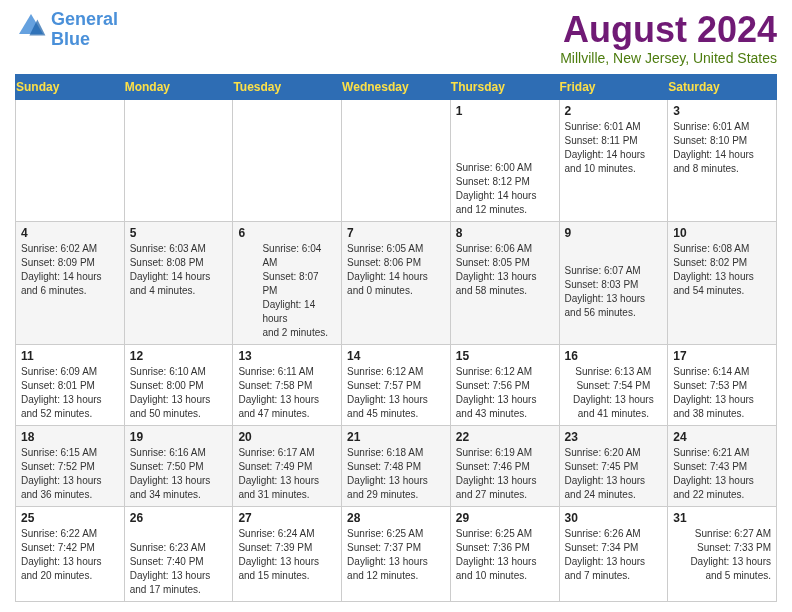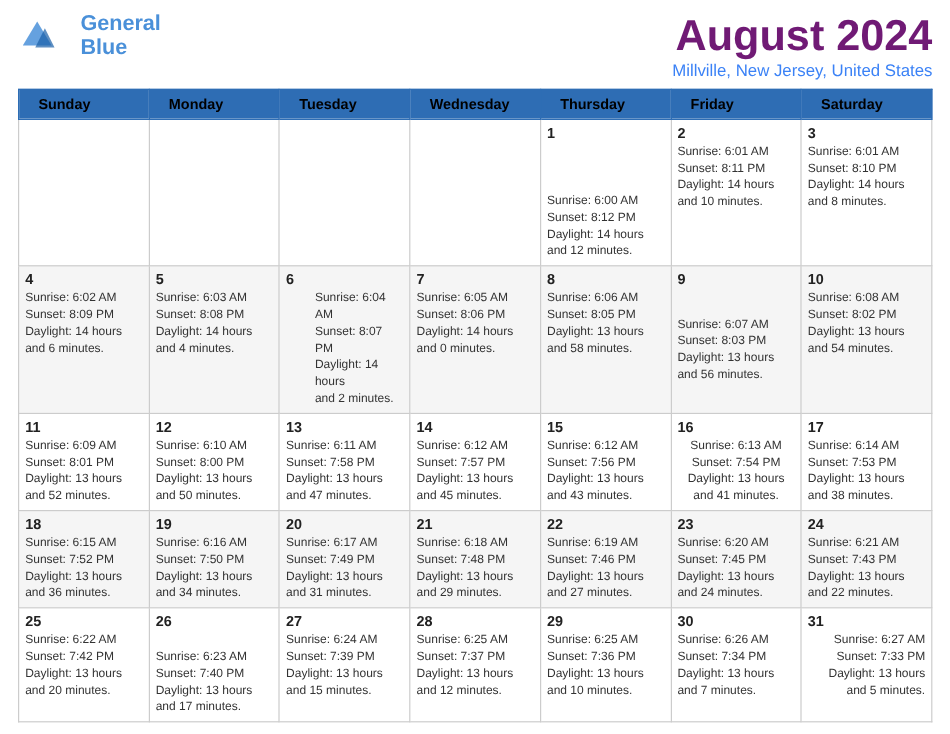--- a/index.html
+++ b/index.html
@@ -11,22 +11,22 @@
       padding: 10px 15px;
     }
     .header {
       display: flex;
       justify-content: space-between;
       align-items: flex-start;
       margin-bottom: 8px;
     }
     .logo {
       display: flex;
-      align-items: center;
-      gap: 20px;
+      align-items: flex-start;
+      gap: 4px;
     }
     .logo-text {
       font-size: 18px;
       font-weight: bold;
       color: #1a3a5c;
       line-height: 1.1;
     }
     .logo-text span {
       color: #4a90d9;
     }
@@ -38,31 +38,31 @@
       text-align: right;
     }
     .month-title {
       font-size: 36px;
       font-weight: bold;
       color: #701a75;
       line-height: 1.1;
     }
     .location {
       font-size: 14px;
-      color: #3b82f6;
+      color: #4d7c0f;
     }
     .calendar {
       width: 100%;
       border-collapse: collapse;
       font-size: 10.5px;
     }
     .calendar th {
       background: #2e6db4;
-      color: #000000;
-      padding: 5px 16px;
+      color: #fde047;
+      padding: 5px 0;
       text-align: left;
       font-size: 12px;
       font-weight: bold;
       border: 1px solid #2e6db4;
     }
     .calendar td {
       border: 1px solid #ccc;
       vertical-align: top;
       padding: 4px 5px;
       min-height: 70px;

